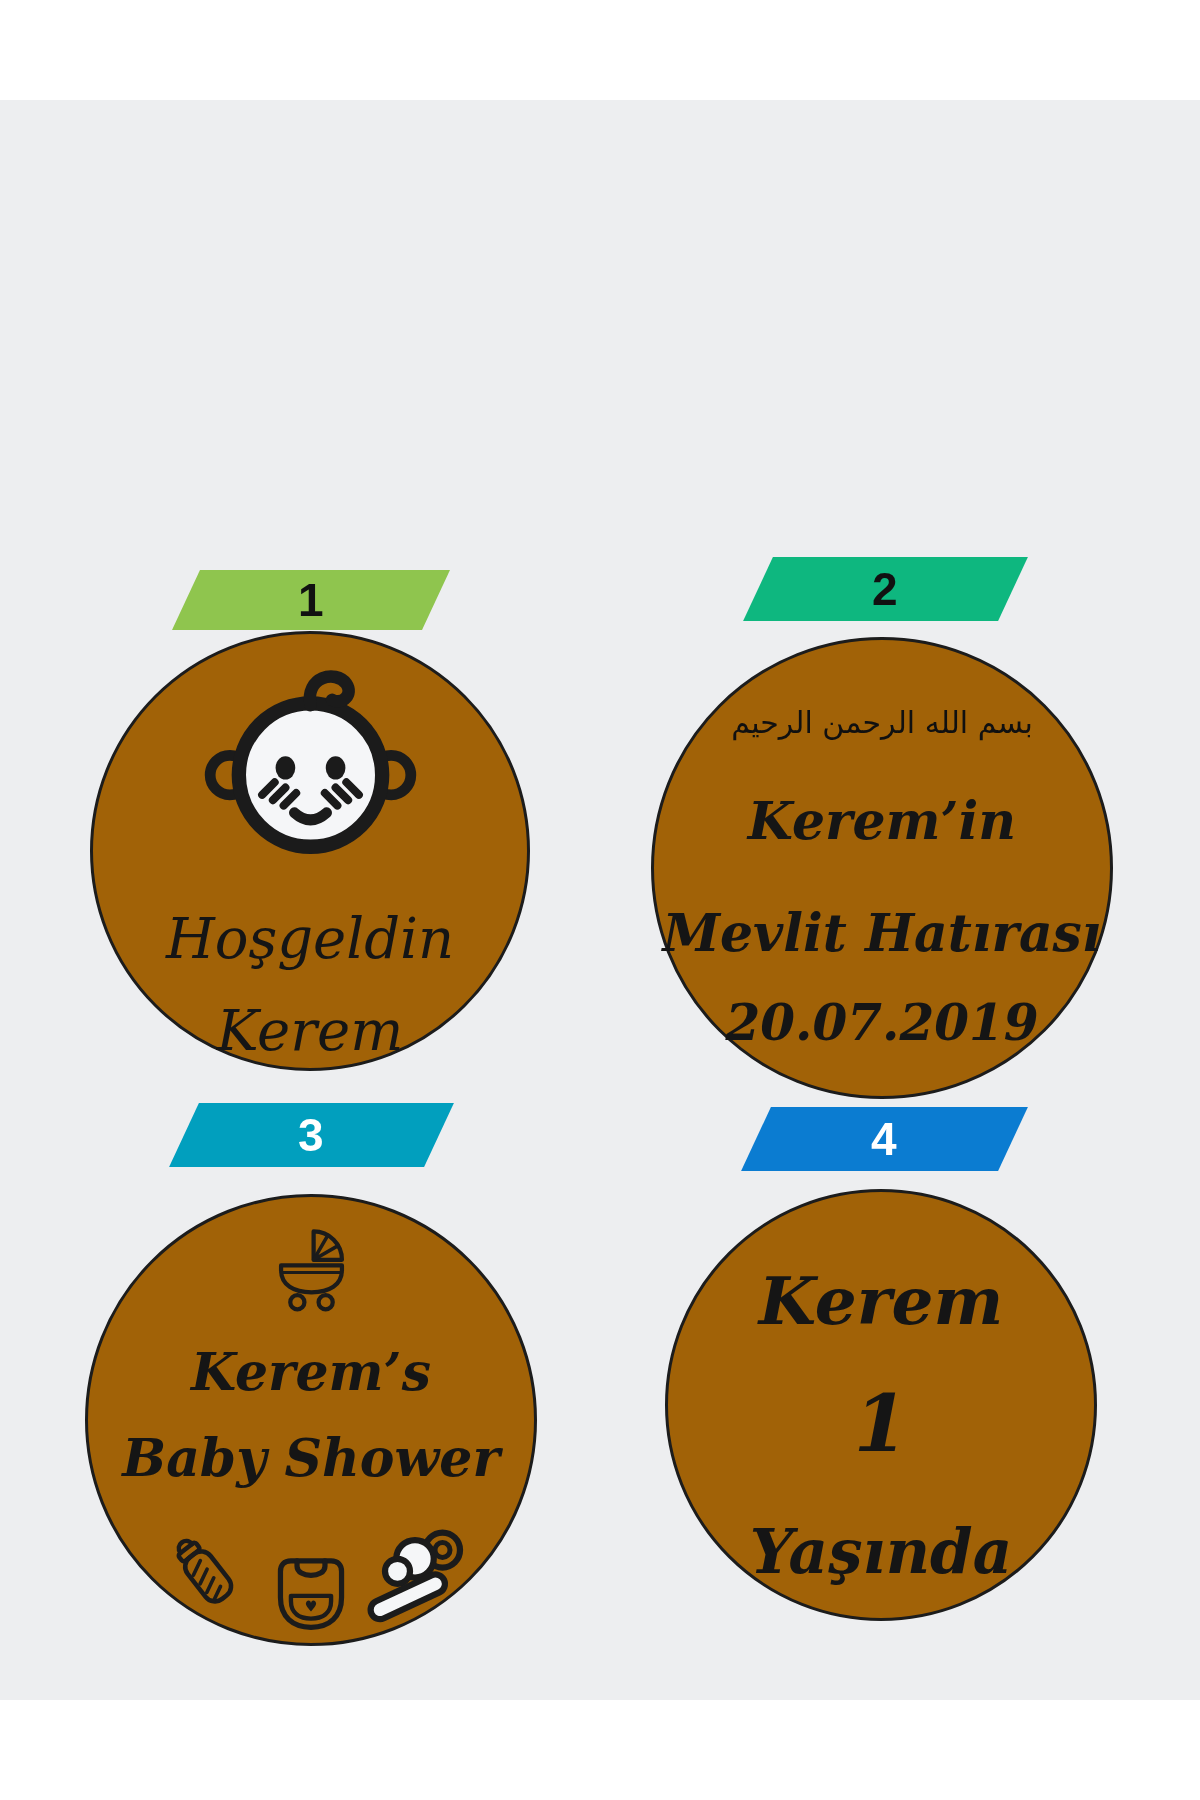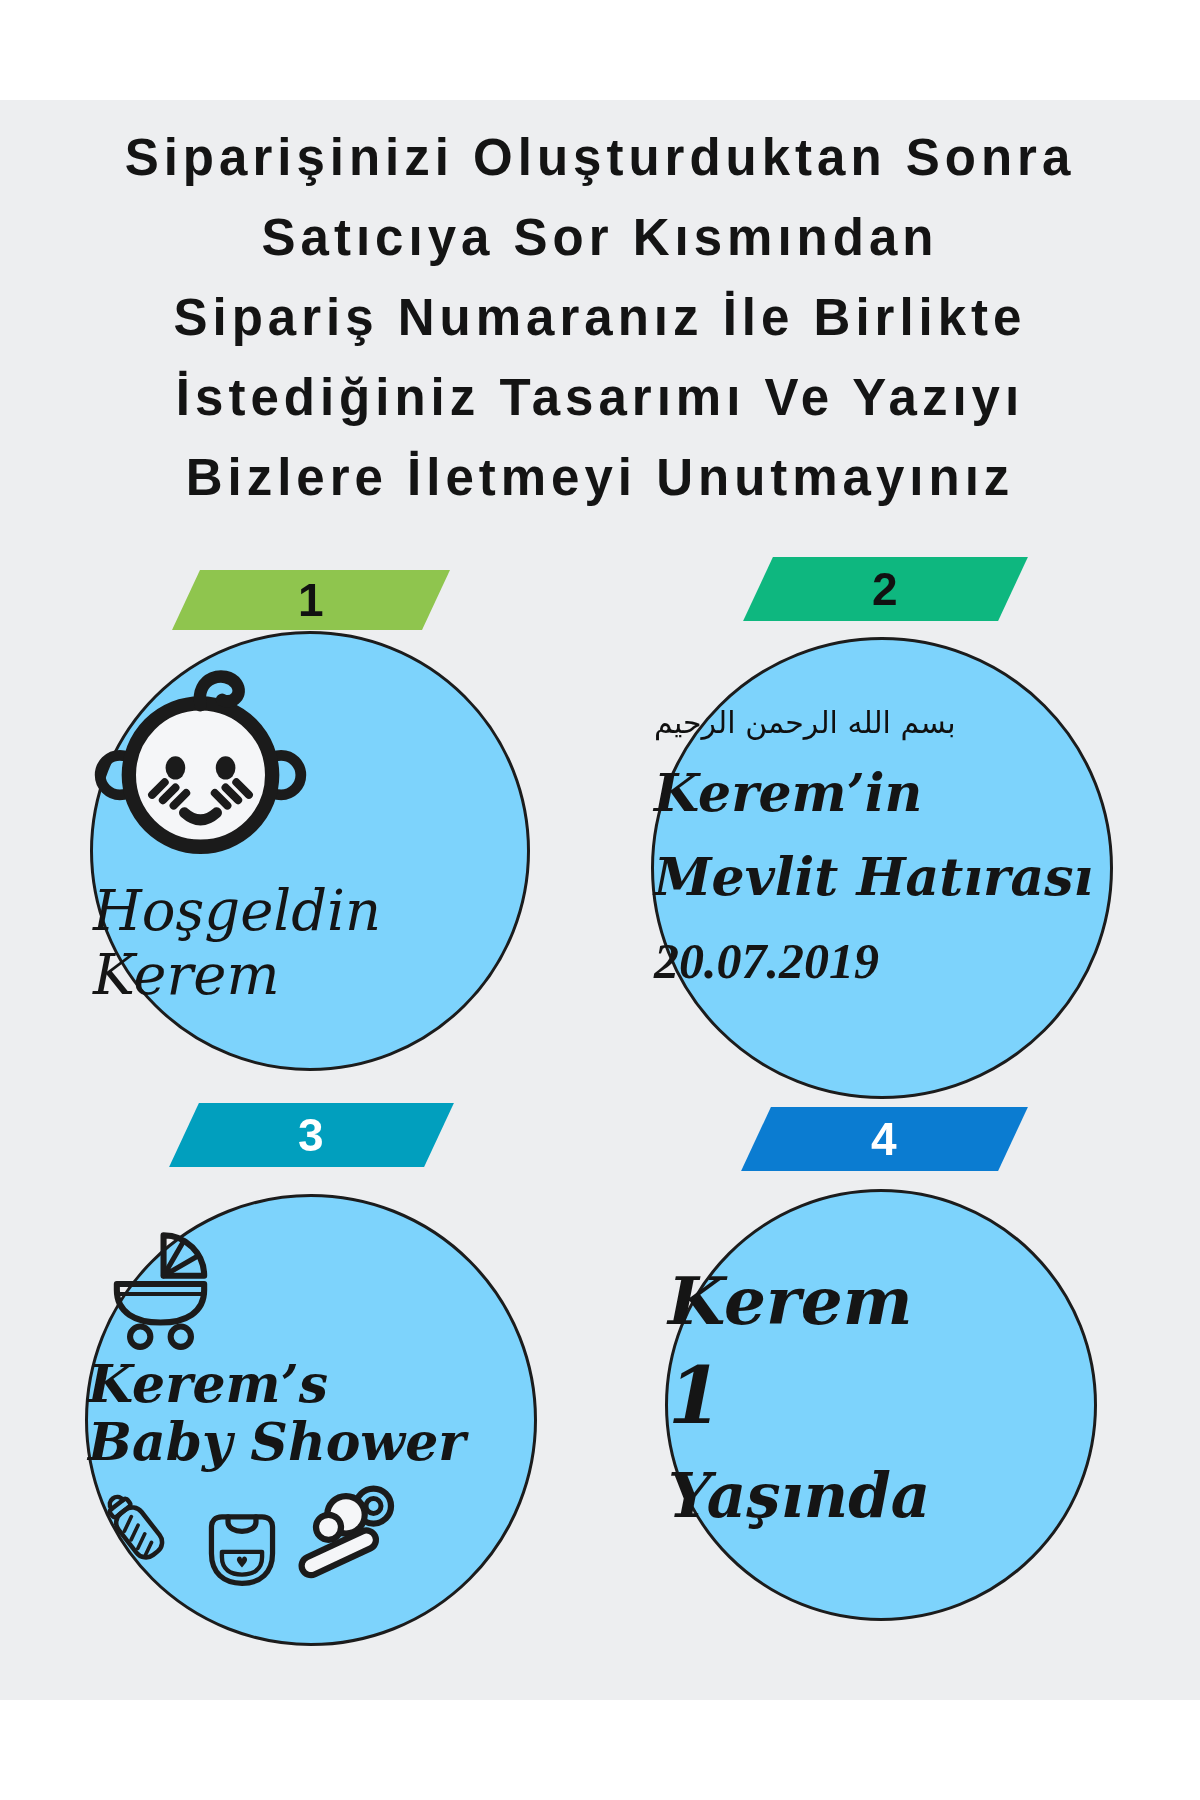--- a/index.html
+++ b/index.html
@@ -11,59 +11,52 @@
           font-size:51px;line-height:80px;font-weight:700;letter-spacing:5px;color:#141414;}
   .header div{white-space:nowrap;}
 
   .banner{position:absolute;transform:skewX(-25deg);display:flex;align-items:center;justify-content:center;}
   .banner .num{transform:skewX(25deg);font-size:46px;font-weight:700;letter-spacing:1px;}
   .banner.b1{left:186px;top:570px;width:250px;height:60px;}
   .banner.b2{left:758px;top:557px;width:255px;height:64px;}
   .banner.b3{left:184px;top:1103px;width:255px;height:64px;}
   .banner.b4{left:756px;top:1107px;width:257px;height:64px;}
 
-  .circle{position:absolute;border-radius:50%;background:#7dd3fc;border:3px solid #1C1C1C;
-          box-sizing:border-box;display:flex;flex-direction:column;align-items:flex-start;color:#151515;}
+  .circle{position:absolute;border-radius:50%;background:#a16207;border:3px solid #1C1C1C;
+          box-sizing:border-box;display:flex;flex-direction:column;align-items:center;color:#151515;gap:28px;}
   .circle.c1{left:90px;top:631px;width:440px;height:440px;padding-top:30px;}
   .circle.c2{left:651px;top:637px;width:462px;height:462px;padding-top:60px;}
   .circle.c3{left:85px;top:1194px;width:452px;height:452px;padding-top:26px;}
   .circle.c4{left:665px;top:1189px;width:432px;height:432px;padding-top:66px;}
 
   .serif-bi{font-family:"DejaVu Serif",serif;font-weight:700;font-style:italic;white-space:nowrap;}
   .script{font-family:"DejaVu Serif",serif;font-style:italic;font-weight:500;font-size:56px;
           line-height:64px;white-space:nowrap;}
   .bismillah{font-family:"DejaVu Sans",sans-serif;font-size:30px;line-height:46px;direction:rtl;
              margin-bottom:16px;color:#101010;}
   .c2 .l-name{font-size:52px;line-height:62px;}
   .c2 .l-sub{font-size:52px;line-height:62px;margin-top:22px;}
-  .c2 .l-date{font-size:50px;line-height:62px;margin-top:22px;font-family:Liberation Serif, serif;}
+  .c2 .l-date{font-size:50px;line-height:62px;}
   .c3 .l-top{font-size:52px;line-height:58px;}
   .c4 .l-a{font-size:66px;line-height:86px;}
   .c4 .l-b{font-size:78px;line-height:104px;}
   .c4 .l-c{font-size:61px;line-height:96px;}
 
   .icons-row{display:flex;align-items:flex-start;margin-top:10px;}
   .icons-row svg{display:block;}
   svg .st{stroke:#1b1b1b;fill:none;stroke-linecap:round;stroke-linejoin:round;}
   svg .fillbg{fill:#F5F6F8;}
   svg .fillink{fill:#1b1b1b;}
 </style>
 </head>
 <body>
 
 <div class="canvas">
   <div class="panel"></div>
 
-  <div class="header">
-    <div>Siparişinizi Oluşturduktan Sonra</div>
-    <div>Satıcıya Sor Kısmından</div>
-    <div>Sipariş Numaranız İle Birlikte</div>
-    <div>İstediğiniz Tasarımı Ve Yazıyı</div>
-    <div>Bizlere İletmeyi Unutmayınız</div>
-  </div>
 
   <div class="banner b1" style="background-color: rgb(143, 197, 78);">
     <span class="num" style="color: rgb(17, 17, 17);">1</span>
   </div>
   <div class="circle c1">
     <svg width="215" height="215" viewBox="0 0 120 120">
       <circle class="st" cx="15" cy="62" r="11" stroke-width="6"></circle>
       <circle class="st" cx="105" cy="62" r="11" stroke-width="6"></circle>
       <circle class="st fillbg" cx="60" cy="62" r="40" stroke-width="8"></circle>
       <path class="st" d="M60 23 C57 7 74 3 80 11 C84 17 78 23 72 20" stroke-width="7"></path>

